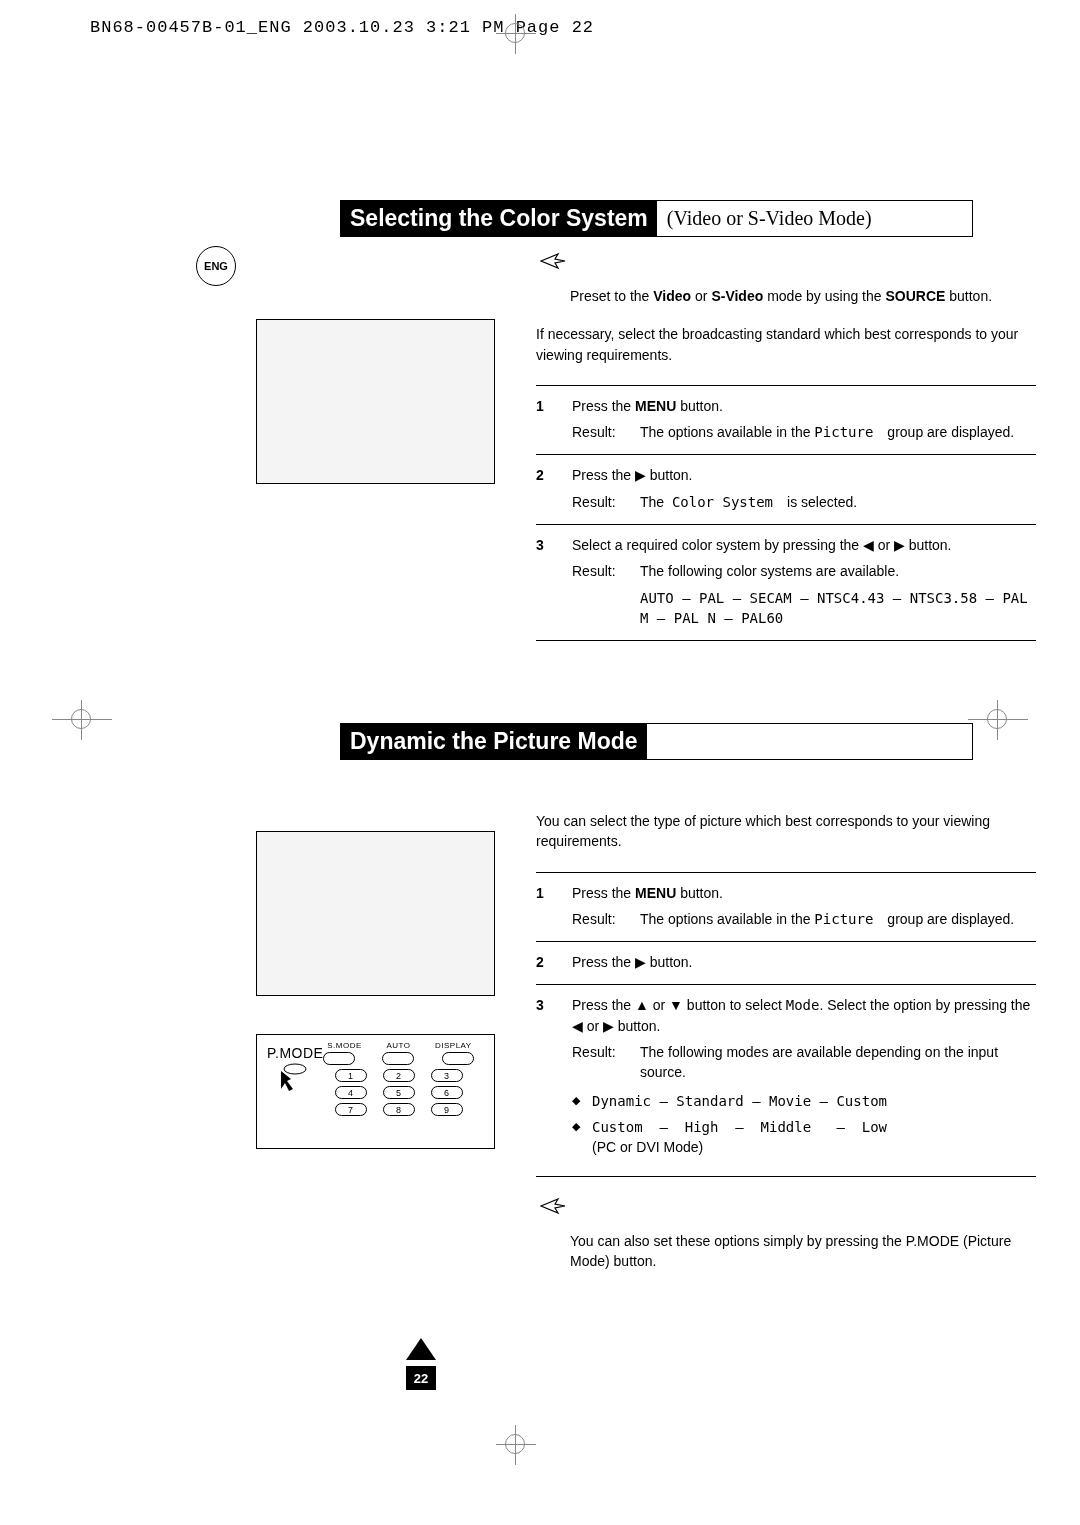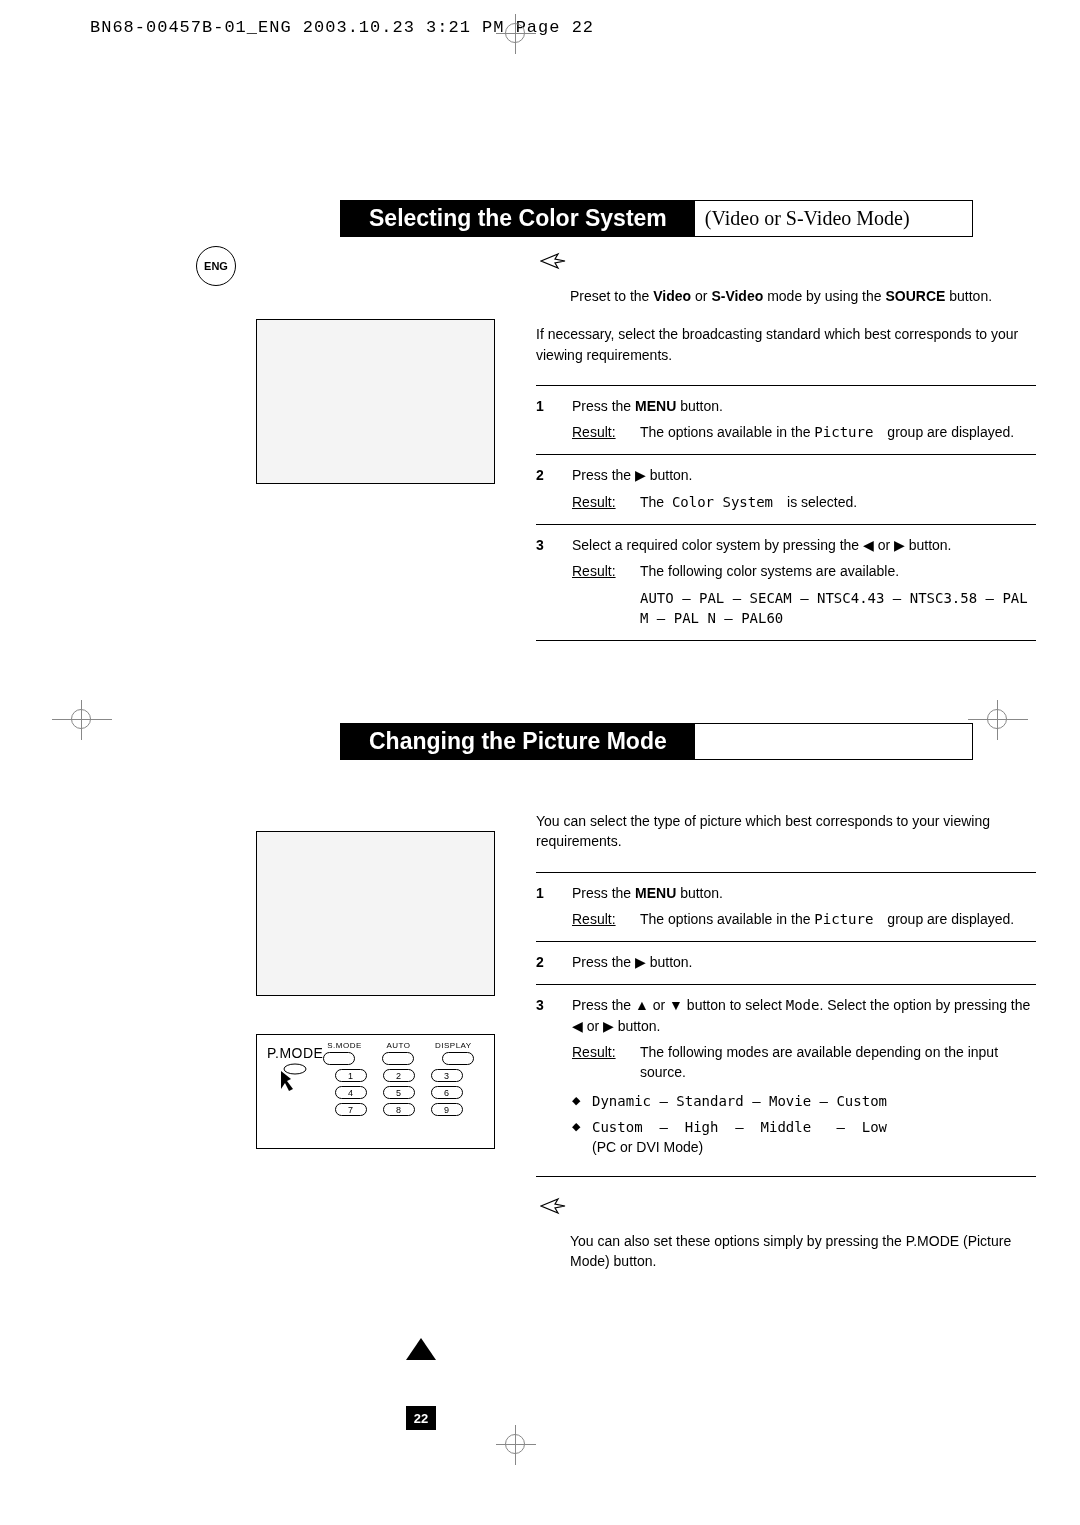--- a/index.html
+++ b/index.html
@@ -107,21 +107,21 @@
   }
   .title-bar.t1 { top: 144px; width: 633px; }
   .title-bar.t2 { top: 667px; width: 633px; }
   .title-fill {
     background: #000;
     color: #fff;
     font-weight: bold;
     font-size: 23px;
     display: flex;
     align-items: center;
-    padding: 0 28px;
+    padding: 0 9px;
   }
   .title-sub {
     display: flex;
     align-items: center;
     font-size: 20px;
     padding: 0 10px;
     font-family: Liberation Serif, serif;
   }
 
   .content {
@@ -142,21 +142,21 @@
   .step-list { margin-top: 6px; }
   .step {
     border-top: 1px solid #000;
     padding: 10px 0 12px 0;
     display: flex;
   }
   .step:last-child { border-bottom: 1px solid #000; }
   .step-num { width: 36px; font-weight: bold; flex-shrink: 0; }
   .step-body { flex: 1; }
   .result-row { display: flex; margin-top: 6px; align-items: flex-start; }
-  .result-label { text-decoration: underline; width: 68px; flex-shrink: 0; }
+  .result-label { width: 68px; flex-shrink: 0; }
   .result-txt { flex: 1; }
   .gap { display:inline-block; width: 14px; }
   .modes { margin-top: 8px; padding-left: 0; }
   .modes li { list-style: none; display: flex; margin-bottom: 6px; }
   .modes .diamond { width: 20px; flex-shrink: 0; font-size: 11px; padding-top:2px;}
 
   .intro { margin-bottom: 20px; }
 
   .screenshot-box {
     position: absolute;
@@ -198,21 +198,20 @@
   .page-num {
     position: absolute;
     left: 298px;
     top: 1310px;
     width: 30px; height: 24px;
     background: #000;
     color: #fff;
     font-weight: bold;
     display: flex; align-items: center; justify-content: center;
     font-size: 13px;
-    margin-top: 40px;
   }
   .page-arrow {
     position: absolute;
     left: 298px;
     top: 1282px;
     width: 0; height: 0;
     border-left: 15px solid transparent;
     border-right: 15px solid transparent;
     border-bottom: 22px solid #000;
   }
@@ -293,21 +292,21 @@
           <div class="result-row">
             <div class="result-label"></div>
             <div class="result-txt" style="font-family:monospace">AUTO –  PAL  –  SECAM –  NTSC4.43  –  NTSC3.58  – PAL M  –  PAL N  –  PAL60</div>
           </div>
         </div>
       </div>
     </div>
   </div>
 
   <div class="title-bar t2">
-    <div class="title-fill">Changing the Picture Mode</div>
+    <div class="title-fill">Dynamic the Picture Mode</div>
   </div>
 
   <div class="screenshot-box sb2"></div>
 
   <div class="remote-box">
     <div class="remote-inner">
       <div class="remote-left">
         <div style="font-size:14px; letter-spacing:0.5px;">P.MODE</div>
         <svg class="pmode-icon" viewBox="0 0 30 30">
           <ellipse cx="18" cy="8" rx="11" ry="5" fill="none" stroke="#000"></ellipse>

